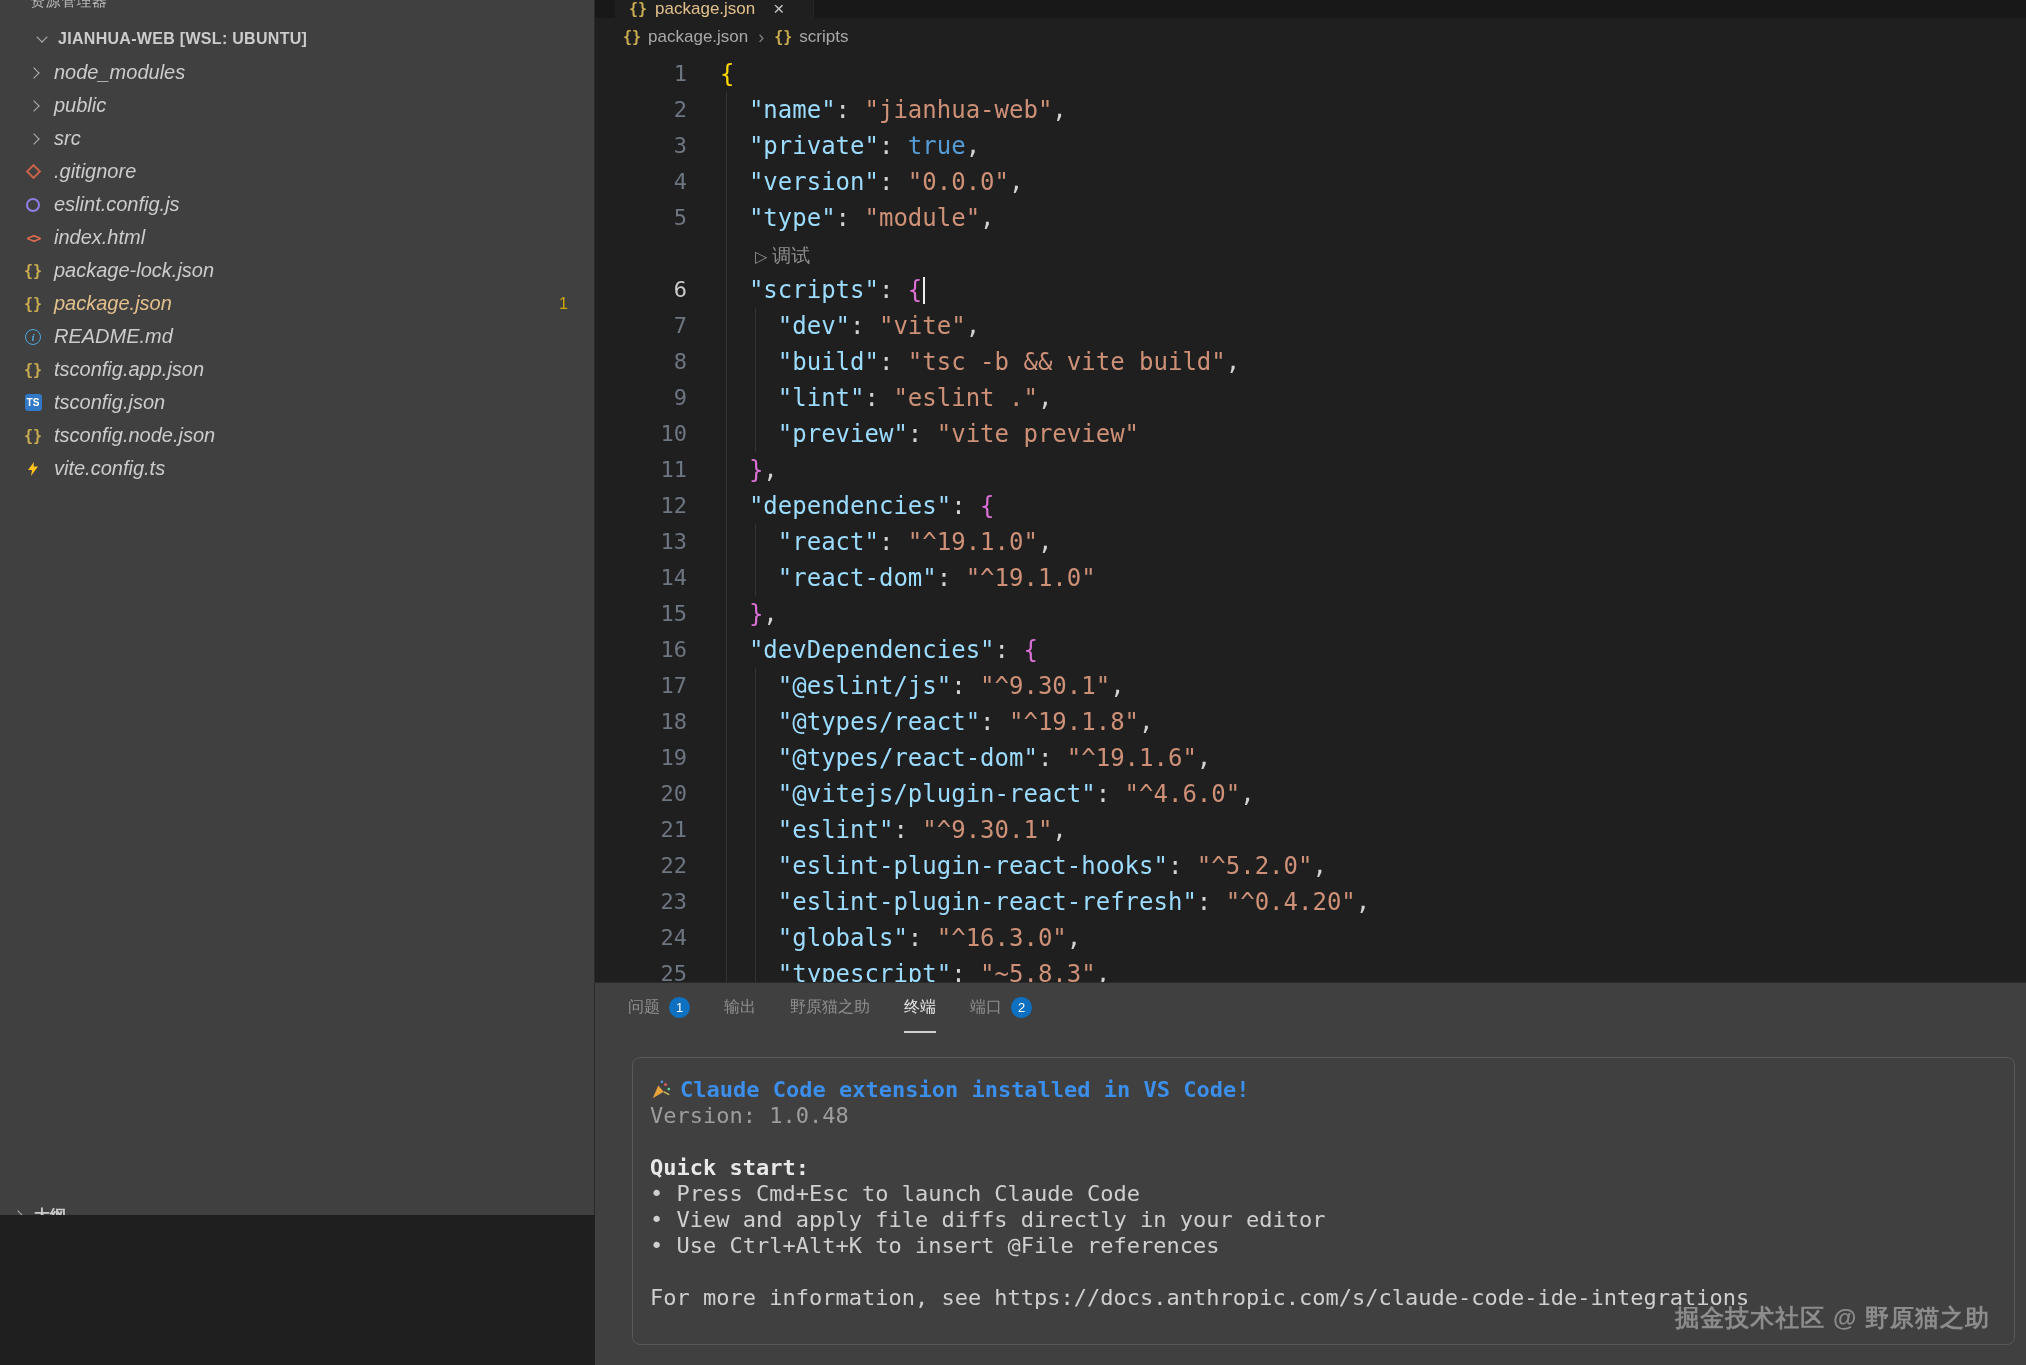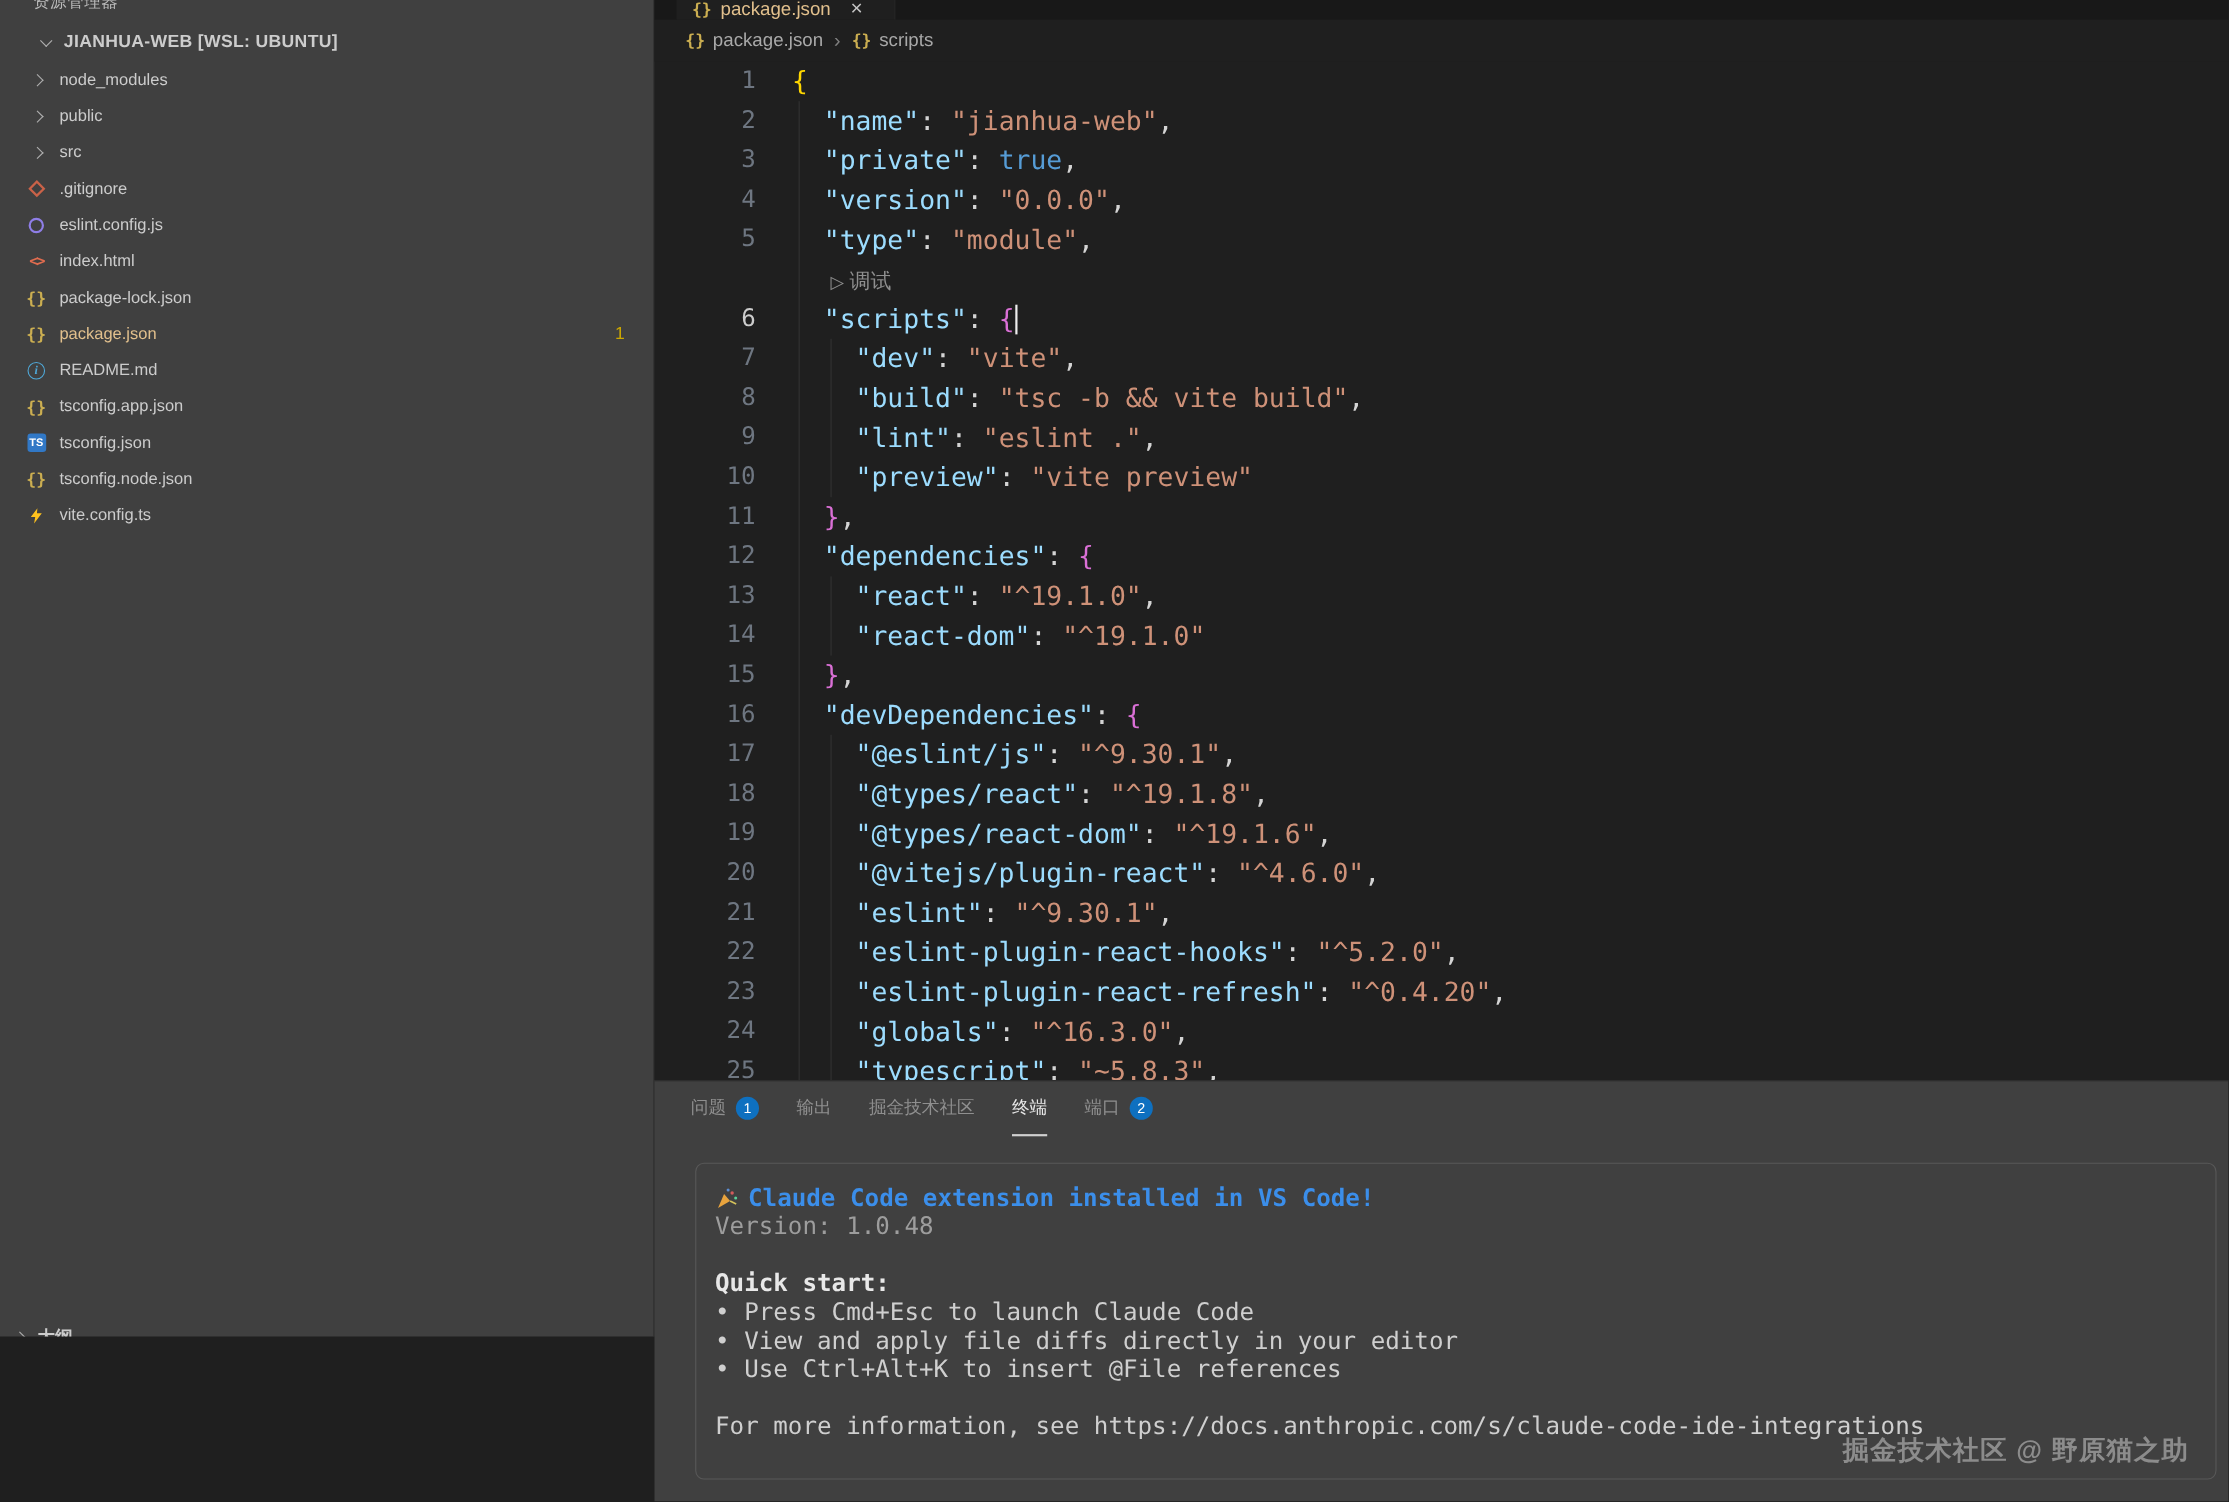--- a/index.html
+++ b/index.html
@@ -28,21 +28,21 @@
     display:inline-block; width:8px; height:8px;
     border-right:1.8px solid #b0b0b0; border-bottom:1.8px solid #b0b0b0;
     transform:rotate(-45deg); margin:0 12px 0 14px; flex:0 0 auto;
   }
   .chev.down { transform:rotate(45deg); margin-top:-4px; }
   .tree { position:absolute; top:56px; left:0; width:100%; }
   .tree-row {
     height:33px; display:flex; align-items:center; cursor:pointer; padding-left:0;
   }
   .tree-icon-slot { width:26px; display:flex; justify-content:center; align-items:center; margin-left:20px; flex:0 0 auto; }
-  .tree-label { font-size:15px; color:#cccccc; margin-left:8px; white-space:nowrap; }
+  .tree-label { font-size:20px; color:#cccccc; margin-left:8px; white-space:nowrap;font-style:italic; }
   .tree-label.warn { color:#e2c08d; }
   .tree-badge { margin-left:auto; margin-right:26px; color:#cca700; font-size:16px; }
   .sb-outline {
     position:absolute; left:0; bottom:0; height:14px; width:100%; overflow:hidden;
   }
   .sb-outline .inner { display:flex; align-items:center; height:30px; }
   .sb-outline .label { font-size:16px; font-weight:700; color:#cccccc; }
 
   
   .fi { display:inline-flex; align-items:center; justify-content:center; font-family:"DejaVu Sans Mono", monospace; }
@@ -273,21 +273,21 @@
 <div class="panel">
   <div class="panel-tabs" id="panel-tabs">
       <div class="panel-tab">
         <span>问题</span>
         <span class="panel-badge">1</span>
       </div>
       <div class="panel-tab">
         <span>输出</span>
       </div>
       <div class="panel-tab">
-        <span>掘金技术社区</span>
+        <span>野原猫之助</span>
       </div>
       <div class="panel-tab active">
         <span>终端</span>
       </div>
       <div class="panel-tab">
         <span>端口</span>
         <span class="panel-badge">2</span>
       </div>
     </div>
   <div class="terminal-box" id="terminal">

